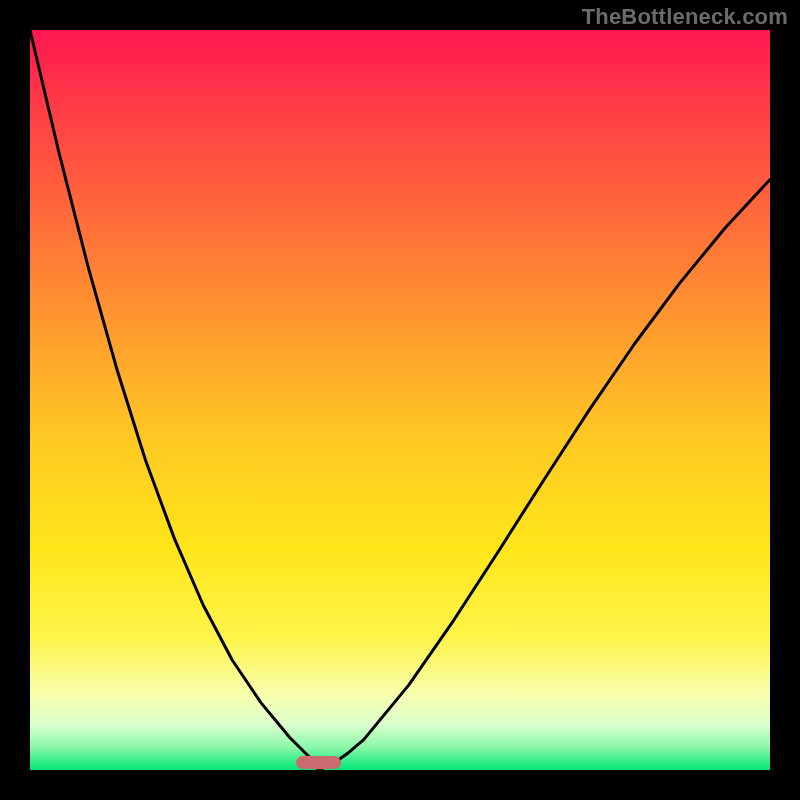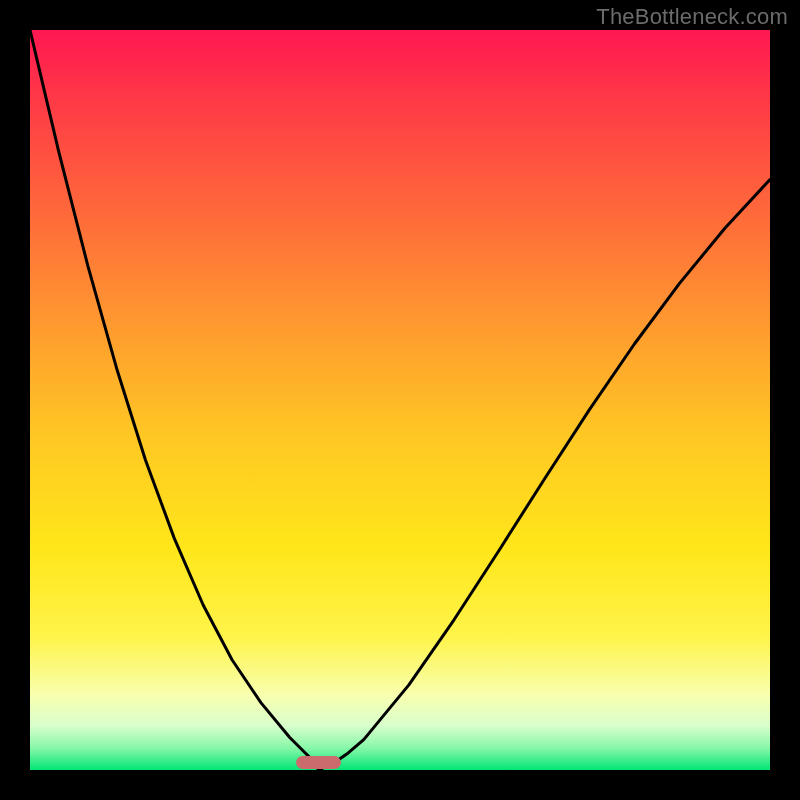--- a/index.html
+++ b/index.html
@@ -38,21 +38,21 @@
     position: absolute;
     background: #cc6b6e;
     border-radius: 999px;
   }
   .watermark {
     position: absolute;
     top: 4px;
     right: 12px;
     color: #6b6b6b;
     font-size: 22px;
-    font-weight: 400;
+    font-weight: 700;
     letter-spacing: 0.2px;
   }
 </style>
 </head>
 <body>
 
 <div class="watermark">TheBottleneck.com</div>
 
 <div class="frame">
 

